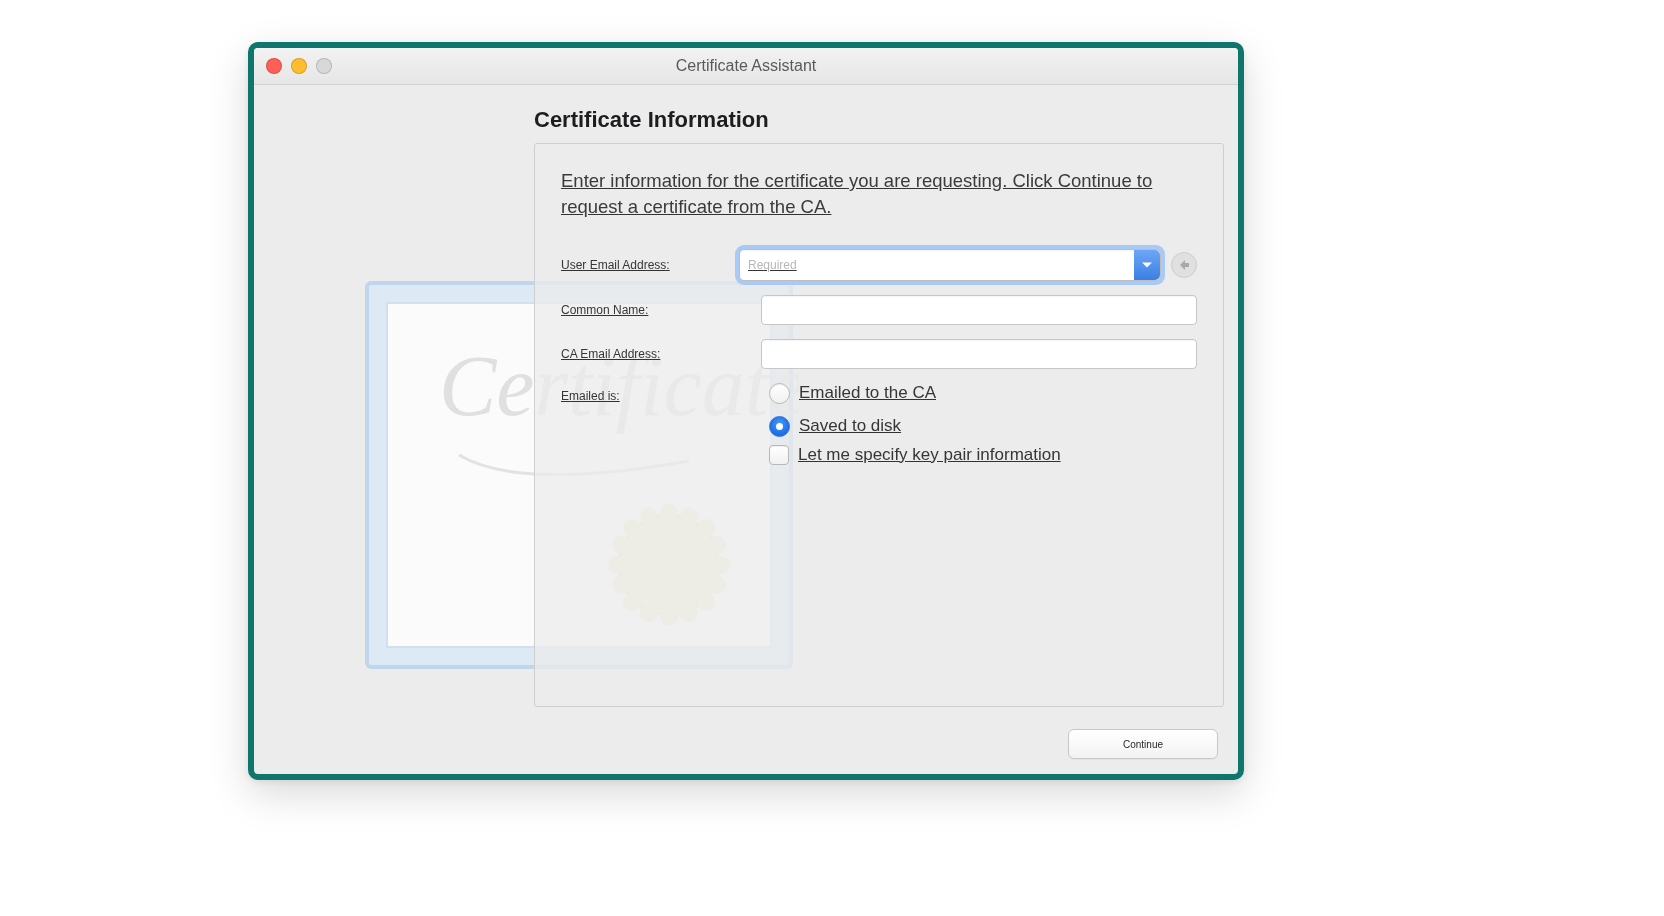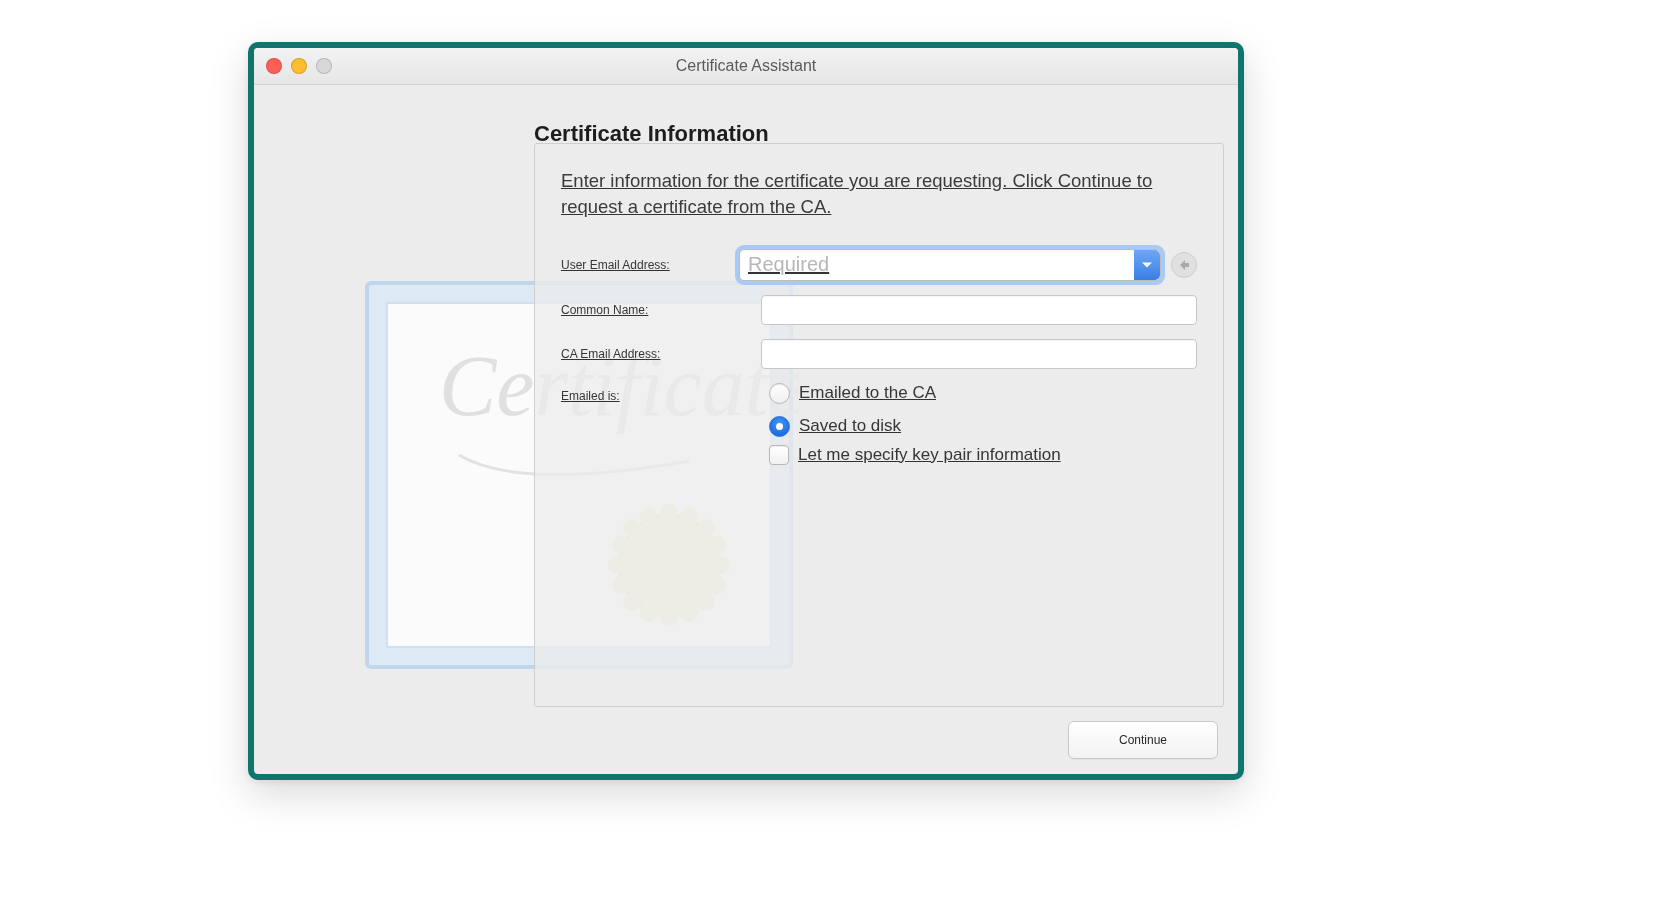--- a/index.html
+++ b/index.html
@@ -64,21 +64,21 @@
     top: 190px;
     width: 440px;
     height: 400px;
     pointer-events: none;
     opacity: 0.85;
   }
 
   .section-heading {
     position: absolute;
     left: 280px;
-    top: 36px;
+    top: 22px;
     font-size: 22px;
     font-weight: 700;
     color: #1d1d1f;
   }
 
   .panel {
     position: absolute;
     left: 280px;
     top: 58px;
     width: 690px;
@@ -124,21 +124,21 @@
     border: 1px solid #bdbdbd;
     border-radius: 5px;
     background: #fff;
     box-shadow: 0 0 0 4px #a9c9f6, inset 0 1px 2px rgba(0,0,0,0.05);
     position: relative;
   }
   .combo-focused input {
     flex: 1;
     border: none;
     outline: none;
-    font-size: 20px;
+    font-size: 12px;
     padding: 12px 8px;
     height: 100%;
     border-radius: 5px 0 0 5px;
     color: #777;
     background: transparent;
   }
   .combo-focused input::placeholder { color: #b7b7b7; }
   .combo-btn {
     width: 26px;
     height: 100%;
@@ -205,25 +205,25 @@
     display:inline-block;
   }
 
   .footer {
     position: absolute;
     right: 20px;
     bottom: 16px;
   }
   .continue-btn {
     min-width: 150px;
-    height: 38px;
+    height: 30px;
     border: 1px solid #c8c8c8;
     border-radius: 6px;
     background: linear-gradient(#ffffff,#f2f2f2);
-    font-size: 12px;
+    font-size: 10px;
     color: #272727;
     cursor: pointer;
     box-shadow: 0 1px 1px rgba(0,0,0,0.04);
   }
 </style>
 </head>
 <body>
 
 <div class="window">
 

